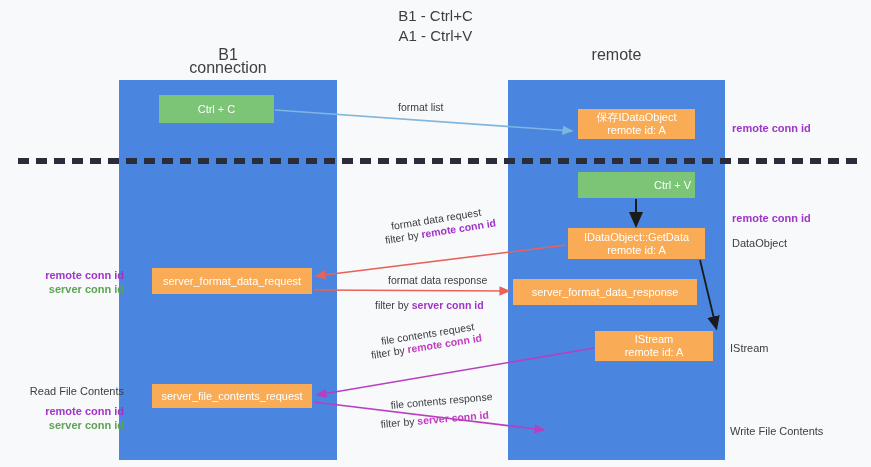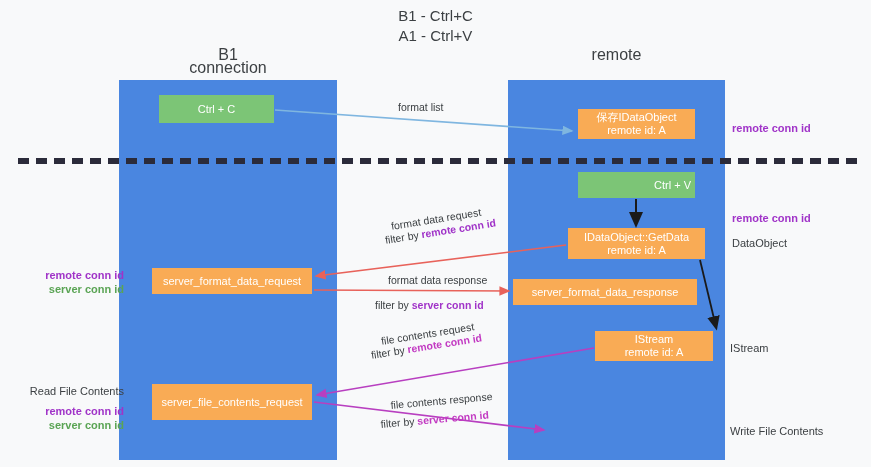--- a/index.html
+++ b/index.html
@@ -45,21 +45,21 @@
   .node.orange{background:#f9ab55;}
   .node .ln{display:block;}
 
   #n-ctrlc{left:159px;top:95px;width:115px;height:28px;}
   #n-dataobject{left:578px;top:109px;width:117px;height:30px;}
   #n-ctrlv{left:578px;top:172px;width:117px;height:26px;justify-content:flex-end;}
   #n-getdata{left:568px;top:228px;width:137px;height:31px;}
   #n-fmtreq{left:152px;top:268px;width:160px;height:26px;}
   #n-fmtresp{left:513px;top:279px;width:184px;height:26px;}
   #n-istream{left:595px;top:331px;width:118px;height:30px;}
-  #n-filereq{left:152px;top:384px;width:160px;height:36px;}
+  #n-filereq{left:152px;top:384px;width:160px;height:24px;}
   #n-fileresp{left:548px;top:417px;width:158px;height:26px;}
 
   
   .ann{position:absolute;font-size:11px;line-height:14px;}
   .ann .purple{color:#a033c8;font-weight:bold;}
   .ann .green{color:#5aa454;font-weight:bold;}
   .ann .plain{color:#3c4043;}
 
   #ann-r1{left:732px;top:121px;}
   #ann-r2{left:732px;top:211px;}

